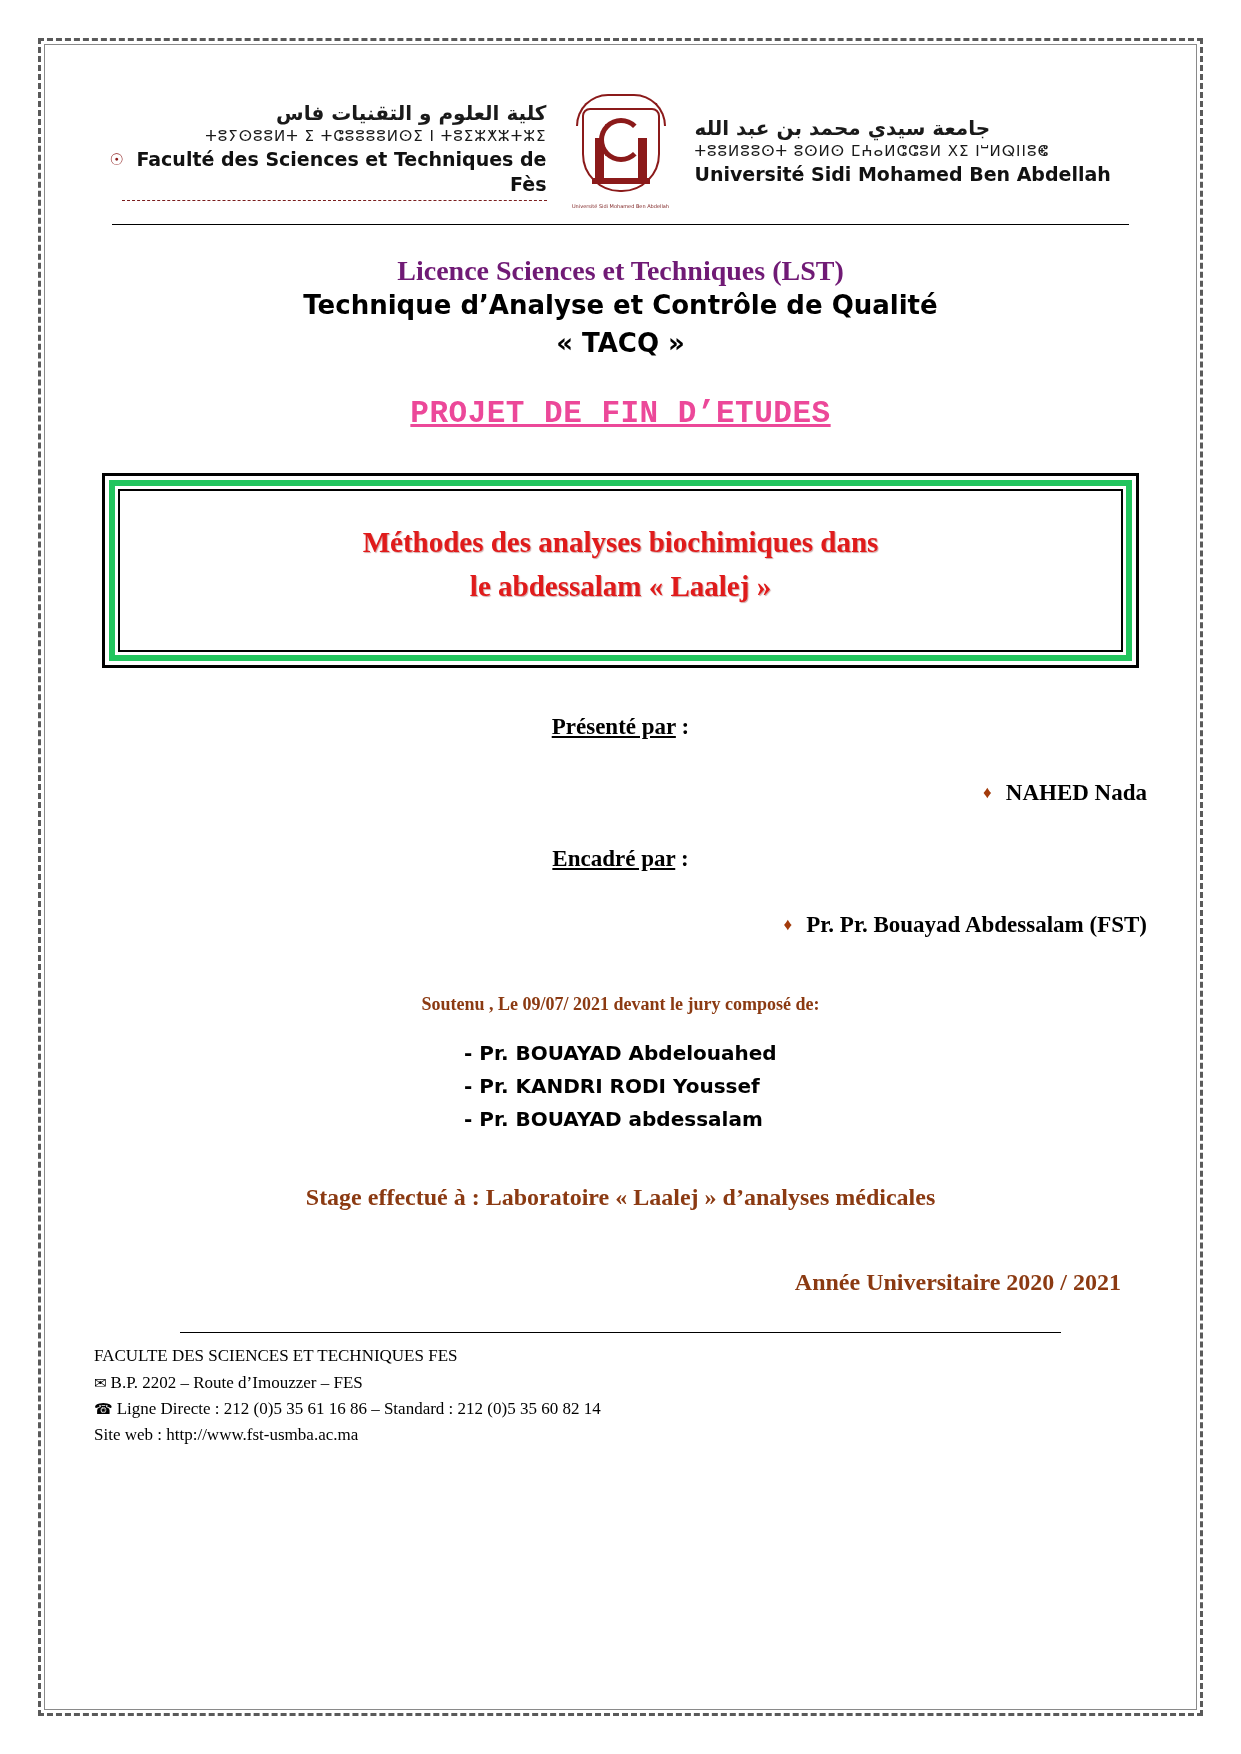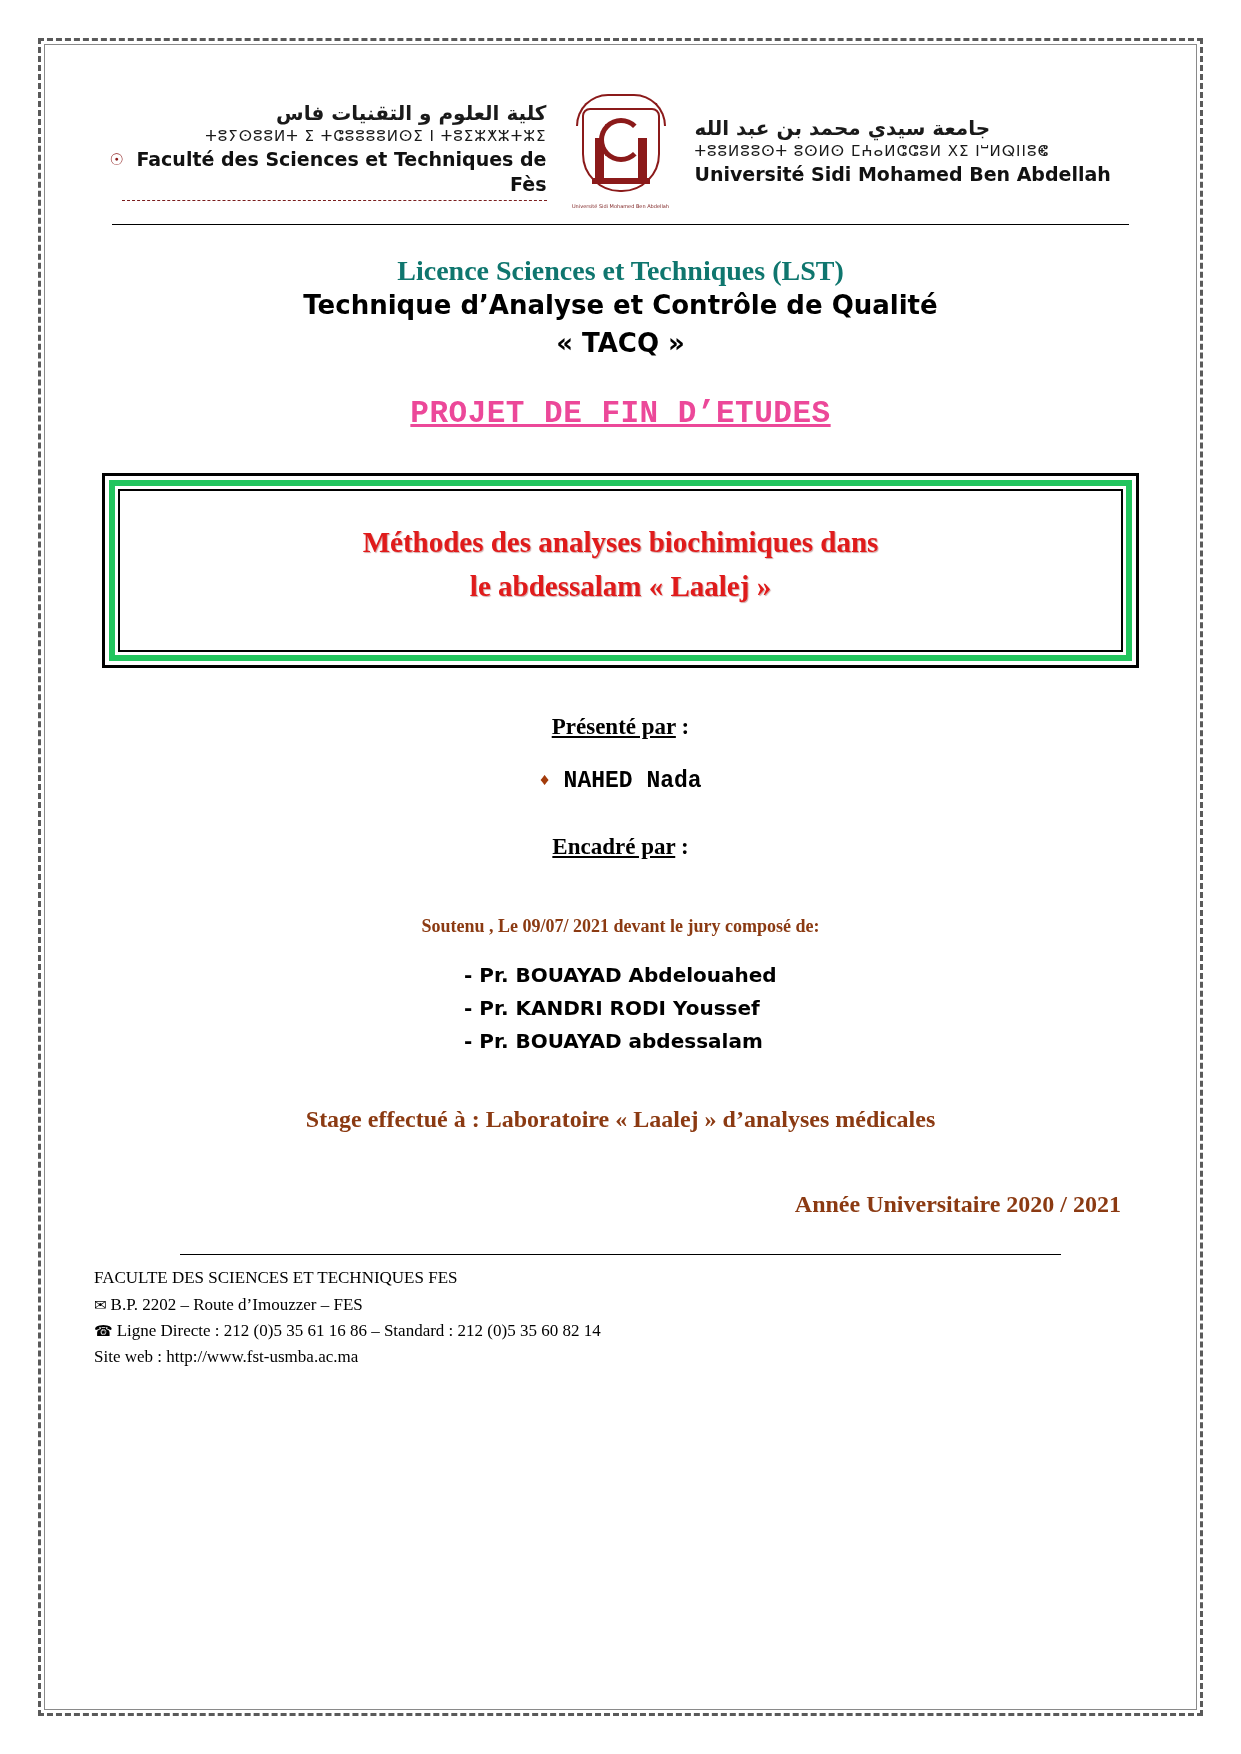--- a/index.html
+++ b/index.html
@@ -180,21 +180,21 @@
     margin: 14px 18px 0 18px;
   }
 
   
   .title-block { text-align: center; }
   .lst-line {
     font-family: "Liberation Serif", serif;
     font-size: 28px;
     font-weight: bold;
     margin-top: 30px;
-    color: #0f766e;
+    color: #701a75;
   }
   .tacq-line {
     font-family: "DejaVu Sans", sans-serif;
     font-size: 26px;
     font-weight: bold;
     line-height: 1.45;
     color: #000;
   }
   .pfe-line {
     font-family: Liberation Mono, monospace;
@@ -233,25 +233,26 @@
   
   .people { margin-top: 46px; text-align: center; }
   .label-ul {
     font-family: "Liberation Serif", serif;
     font-size: 23px;
     font-weight: bold;
     color: #000;
   }
   .label-ul span.u { text-decoration: underline; }
   .bullet-row {
-    margin-top: 28px;
-    font-family: Liberation Mono, monospace;
+    margin-top: 40px;
+    font-family: Liberation Serif, serif;
     font-size: 23px;
     font-weight: bold;
     color: #000;
+    text-align: right;
   }
   .bullet-row .dot {
     color: #a33b0b;
     font-size: 17px;
     margin-right: 14px;
     vertical-align: 2px;
   }
   .gap-lg { margin-top: 40px; }
 
   
@@ -378,20 +379,23 @@
     <div class="label-ul">
       <span class="u">Présenté par</span><span> :</span>
     </div>
     <div class="bullet-row">
       <span class="dot">♦</span><span>NAHED Nada</span>
     </div>
 
     <div class="label-ul gap-lg">
       <span class="u">Encadré par</span><span> :</span>
     </div>
+    <div class="bullet-row">
+      <span class="dot">♦</span><span>Pr.      Pr. Bouayad  Abdessalam      (FST)</span>
+    </div>
   </div>
 
   <div class="jury-head">Soutenu , Le  09/07/ 2021  devant le jury composé de:</div>
   <ul class="jury-list">
     <li>- Pr. BOUAYAD Abdelouahed</li>
     <li>- Pr. KANDRI RODI Youssef</li>
     <li>- Pr.  BOUAYAD abdessalam</li>
   </ul>
 
   <div class="stage-line">Stage effectué à : Laboratoire « Laalej » d’analyses médicales</div>

